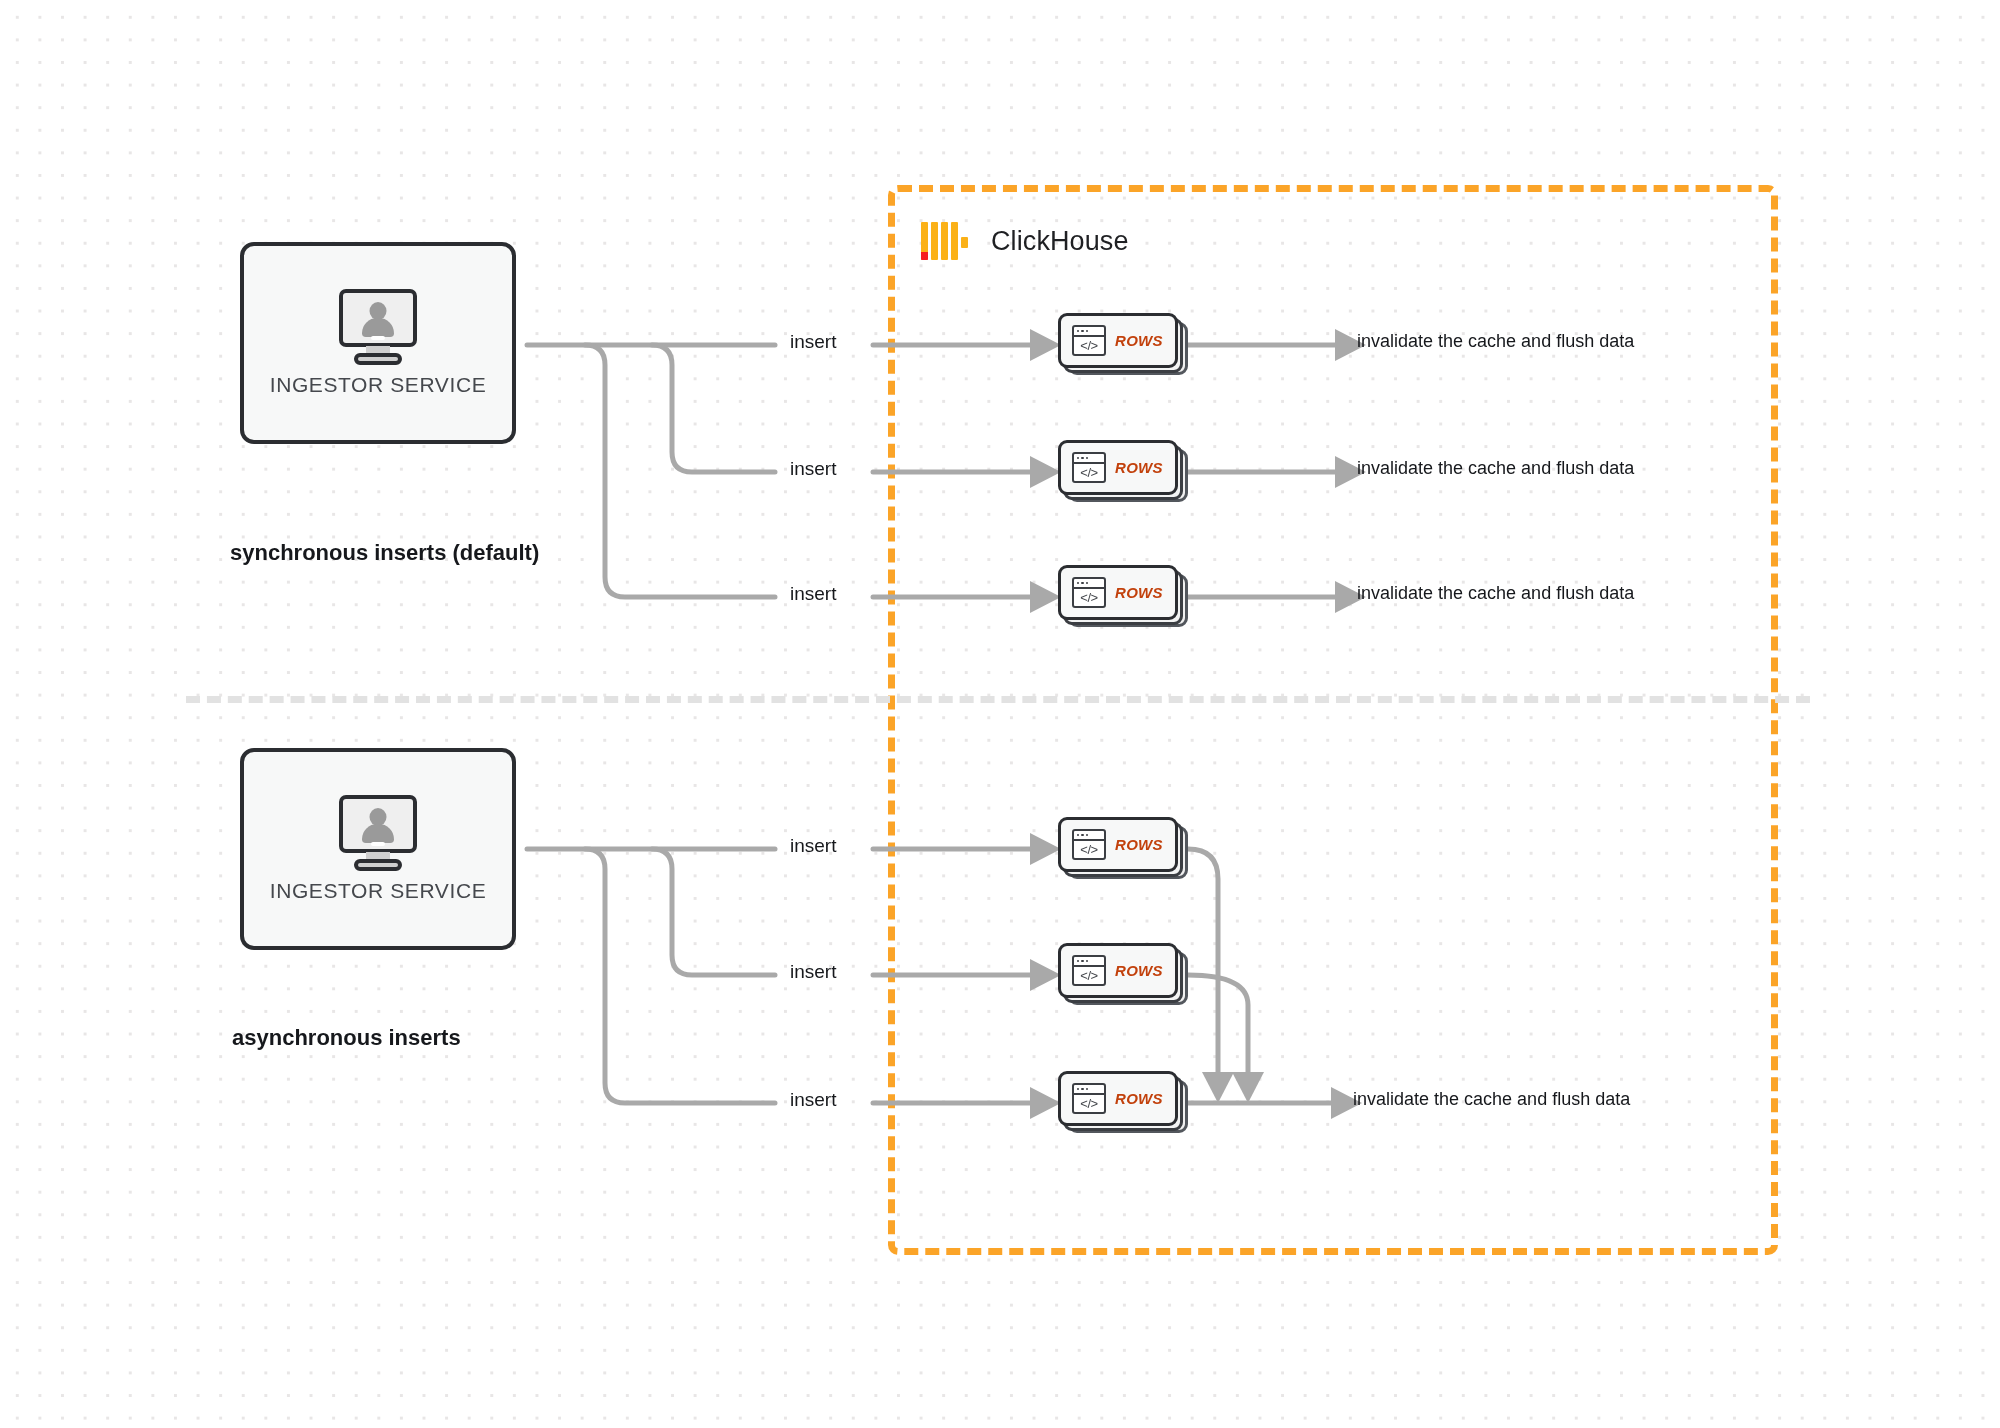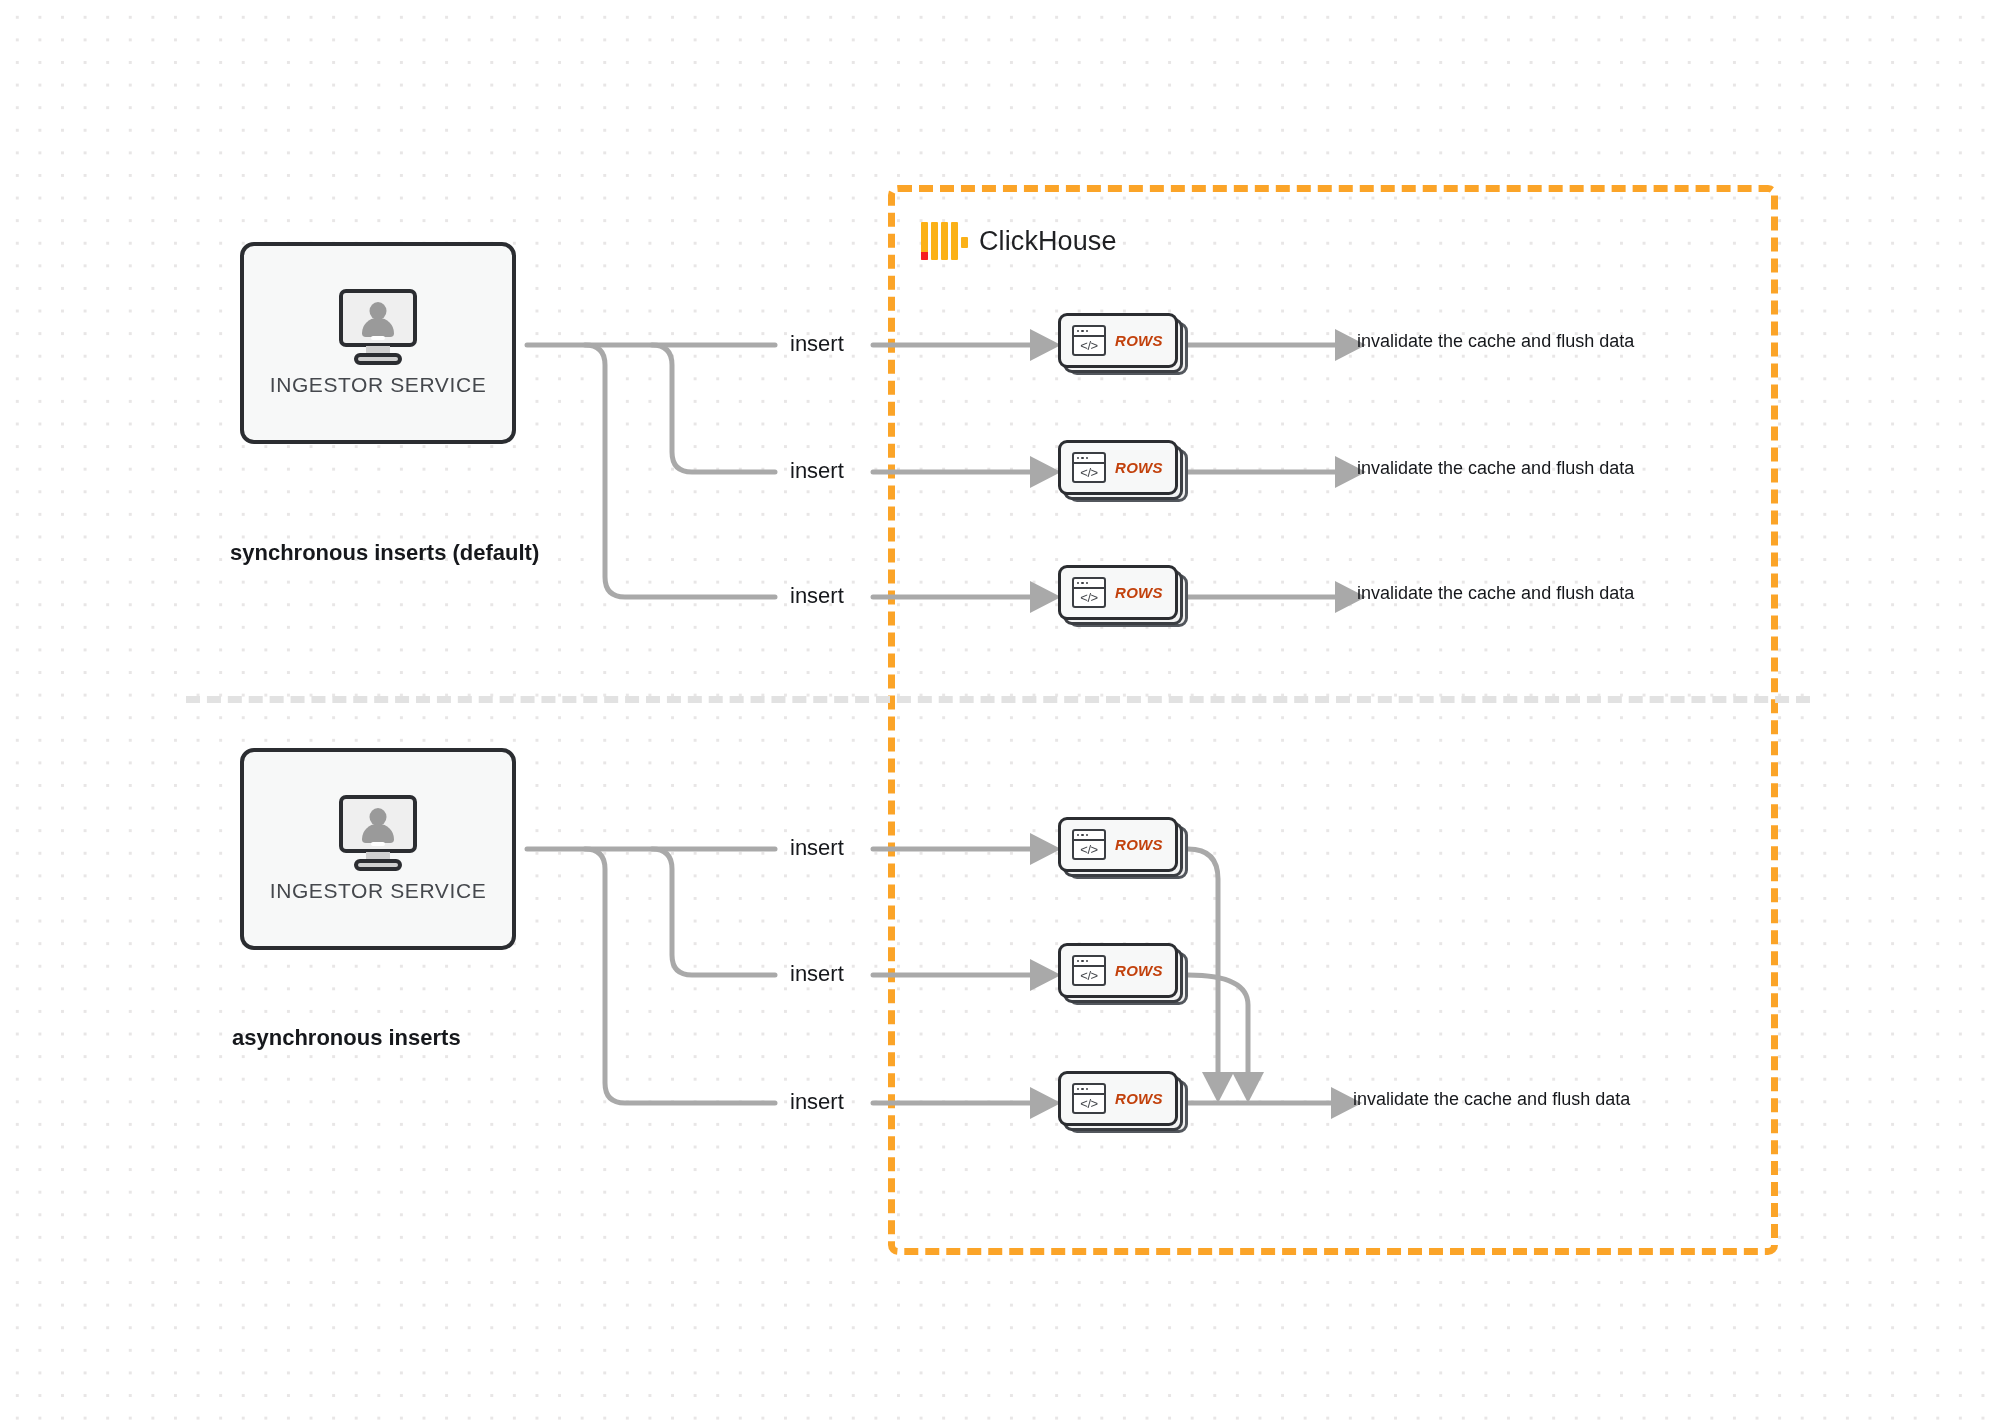--- a/index.html
+++ b/index.html
@@ -32,21 +32,21 @@
   .ch-boundary {
     position: absolute;
     border: 7px dashed #fba428;
     border-radius: 10px;
     box-sizing: border-box;
   }
   .ch-logo-wrap {
     position: absolute;
     display: flex;
     align-items: center;
-    gap: 16px;
+    gap: 28px;
   }
   .ch-mark {
     position: relative;
     width: 42px;
     height: 38px;
   }
   .ch-mark .bar {
     position: absolute;
     top: 0;
     width: 7px;
@@ -262,21 +262,21 @@
     font-size: 15px;
     font-style: italic;
     font-weight: bold;
     color: #c2410c;
     letter-spacing: 0.3px;
   }
 
   
   .edge-label {
     position: absolute;
-    font-size: 22px;
+    font-size: 19px;
     color: #16181c;
     white-space: nowrap;
   }
   .sink-label {
     position: absolute;
     font-size: 18px;
     color: #16181c;
     white-space: nowrap;
   }
 

